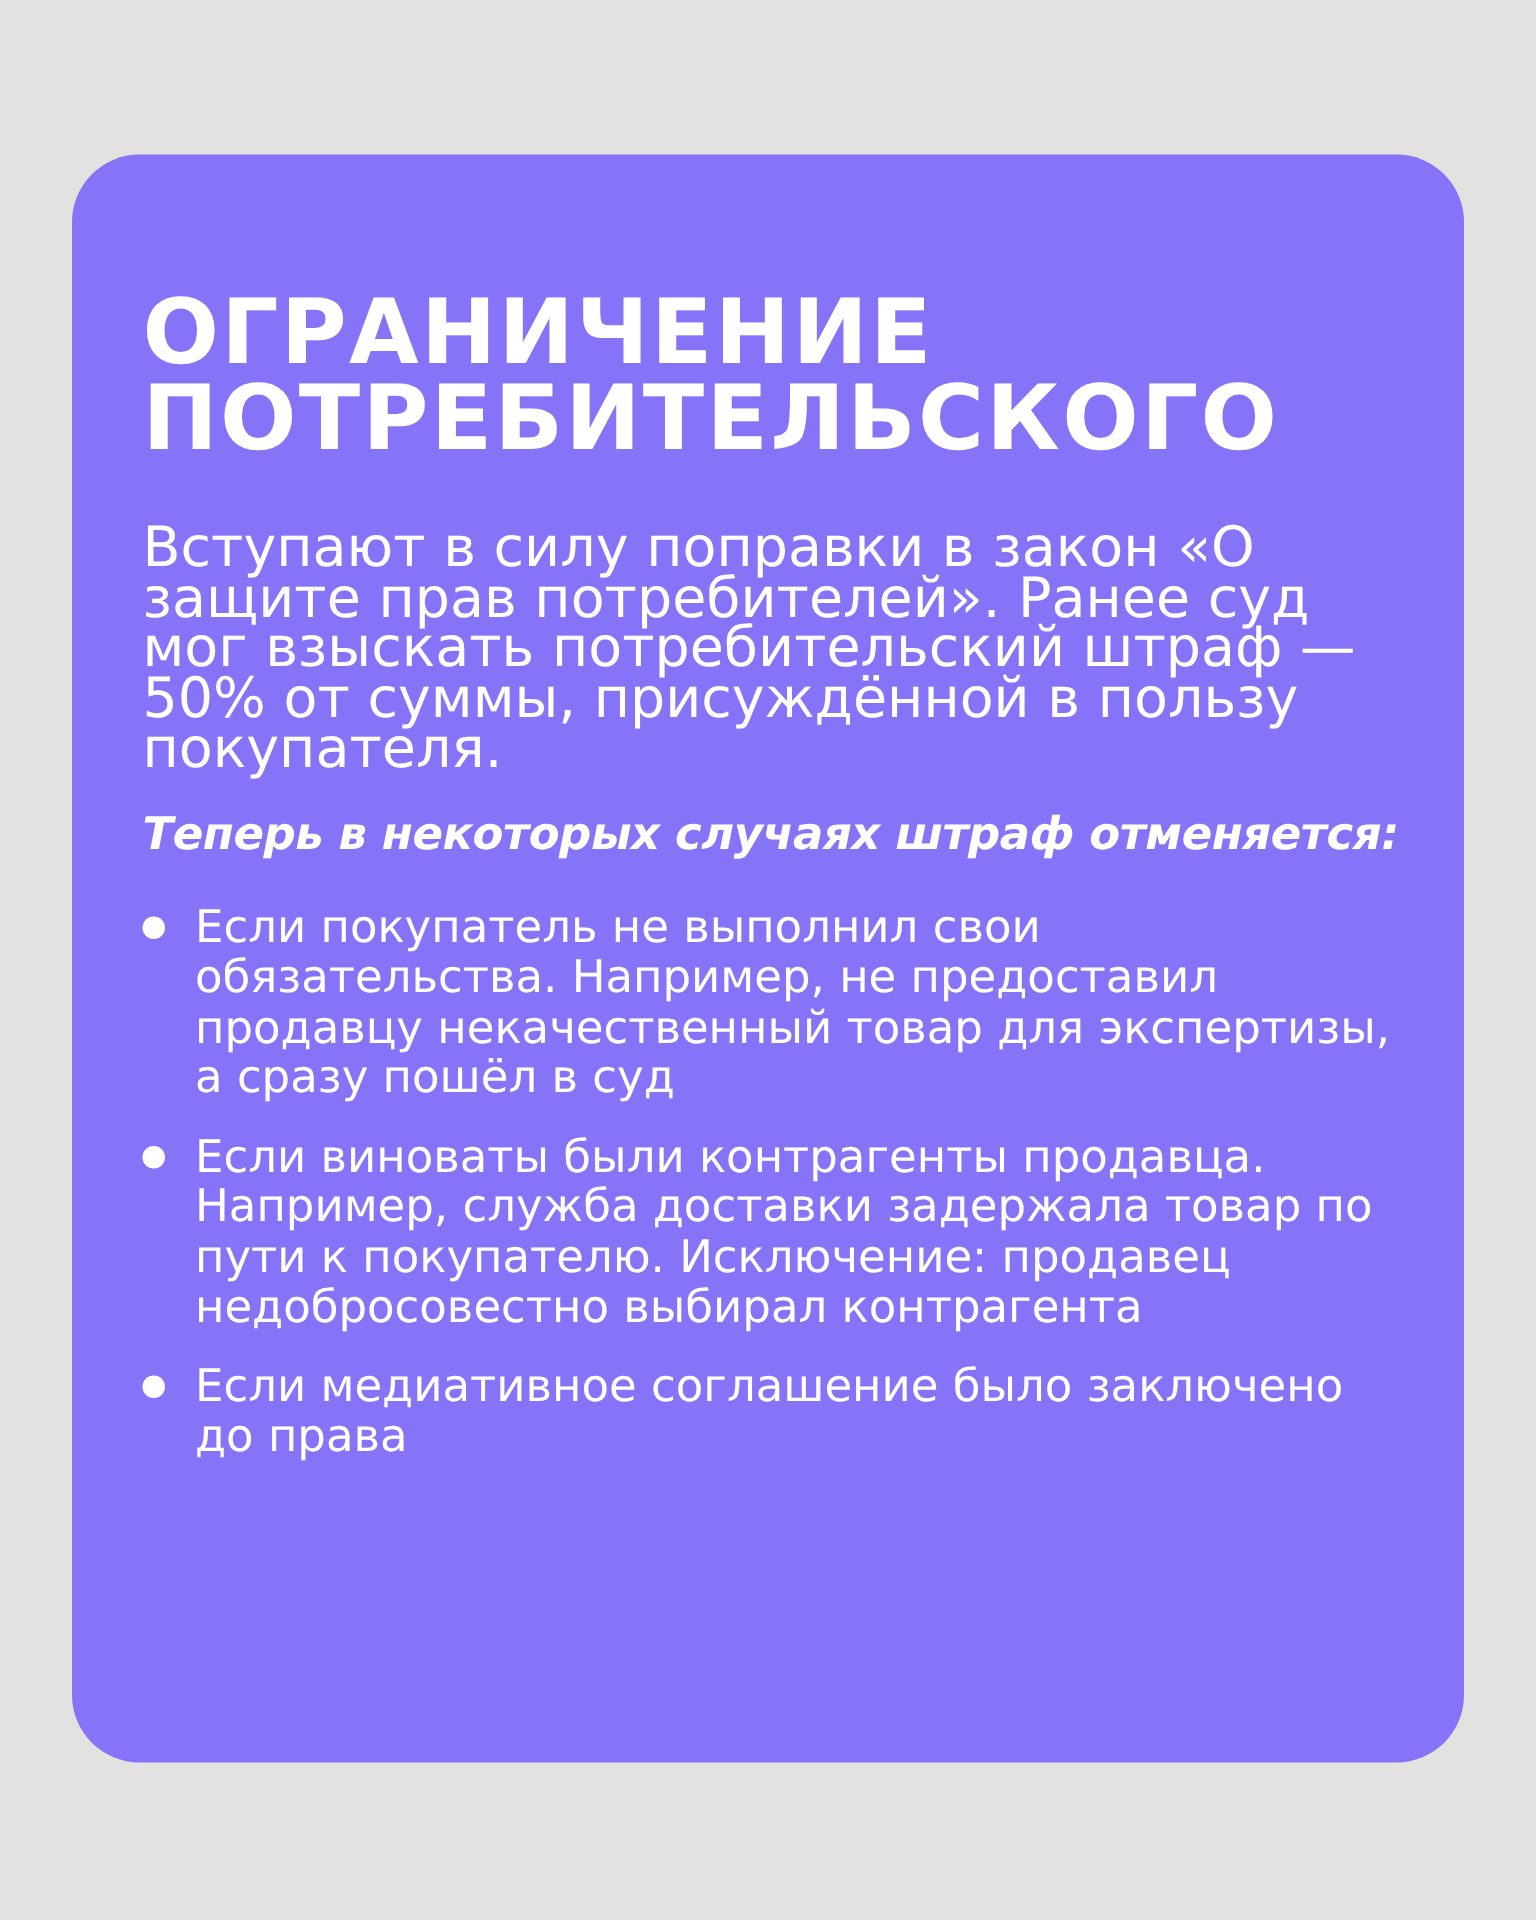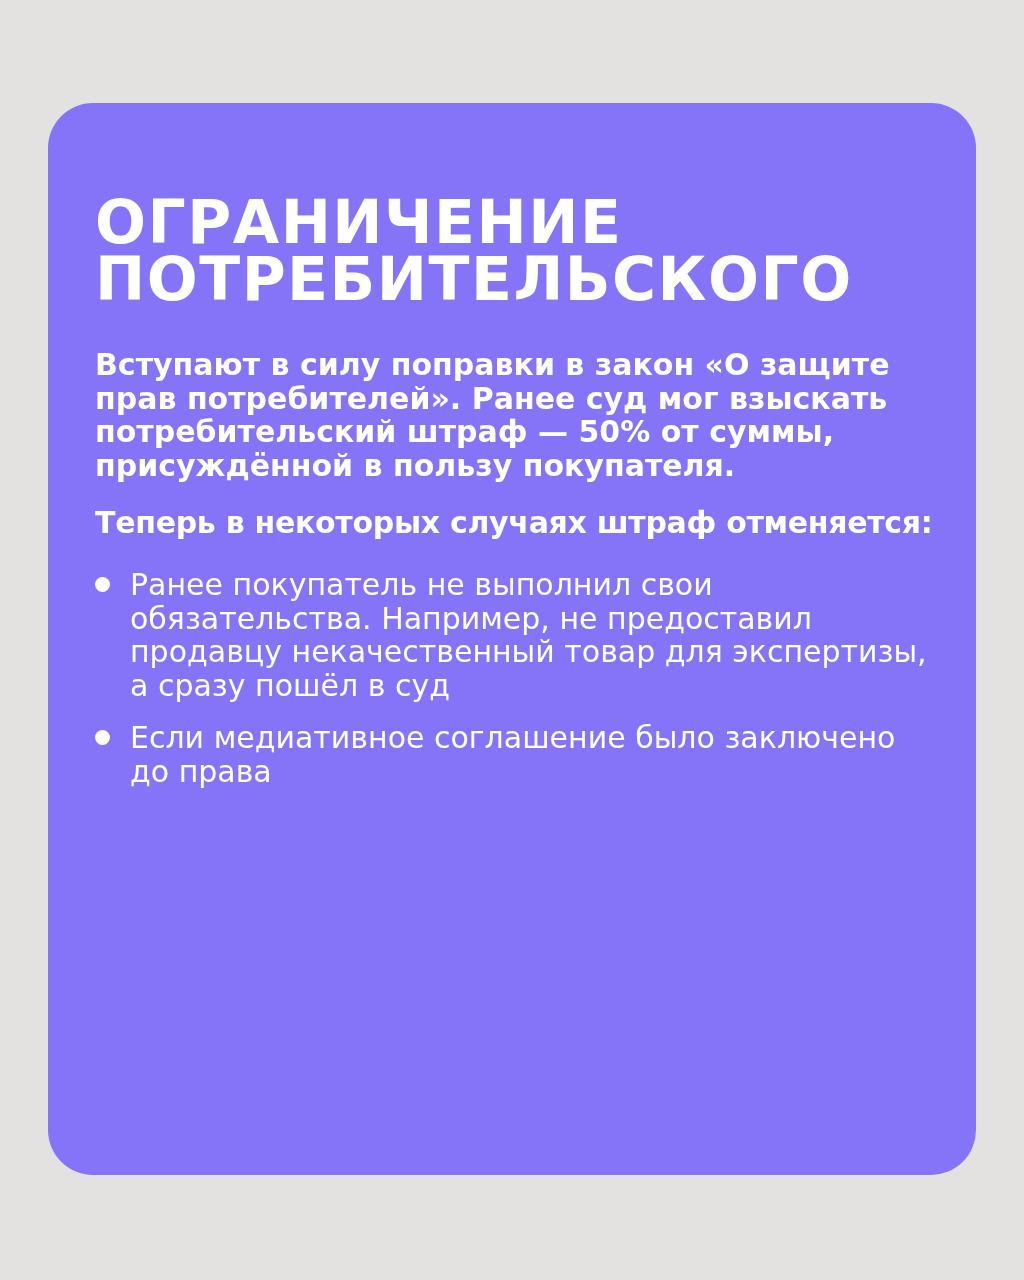--- a/index.html
+++ b/index.html
@@ -36,32 +36,33 @@
     font-weight: 800;
     letter-spacing: 1.5px;
     text-transform: uppercase;
   }
   .title-line {
     display: block;
     white-space: nowrap;
   }
   .intro {
     margin: 25px 0 0 0;
-    font-size: 30px;
+    font-size: 37px;
     line-height: 33.5px;
     max-width: 835px;
-    font-weight: 700;
+    font-weight: 400;
   }
   .subheading {
     margin: 24px 0 0 0;
     font-size: 30px;
     line-height: 34px;
     font-weight: 700;
     white-space: nowrap;
     letter-spacing: -0.3px;
+    font-style: italic;
   }
   .bullets {
     list-style: none;
     margin: 28px 0 0 0;
     padding: 0;
   }
   .bullet {
     position: relative;
     padding-left: 35px;
     max-width: 800px;
@@ -90,21 +91,25 @@
       <span class="title-line">ПОТРЕБИТЕЛЬСКОГО</span>
     </h1>
 
     <p class="intro">Вступают в силу поправки в закон «О защите прав потребителей». Ранее суд мог взыскать потребительский штраф — 50% от суммы, присуждённой в пользу покупателя.</p>
 
     <p class="subheading">Теперь в некоторых случаях штраф отменяется:</p>
 
     <ul class="bullets">
       <li class="bullet">
         <span class="dot"></span>
-        <span class="bullet-text">Ранее покупатель не выполнил свои обязательства. Например, не предоставил продавцу некачественный товар для экспертизы, а сразу пошёл в суд</span>
+        <span class="bullet-text">Если покупатель не выполнил свои обязательства. Например, не предоставил продавцу некачественный товар для экспертизы, а сразу пошёл в суд</span>
+      </li>
+      <li class="bullet">
+        <span class="dot"></span>
+        <span class="bullet-text">Если виноваты были контрагенты продавца. Например, служба доставки задержала товар по пути к покупателю. Исключение: продавец недобросовестно выбирал контрагента</span>
       </li>
       <li class="bullet">
         <span class="dot"></span>
         <span class="bullet-text">Если медиативное соглашение было заключено до права</span>
       </li>
     </ul>
 
   </div>
 </div>
 

